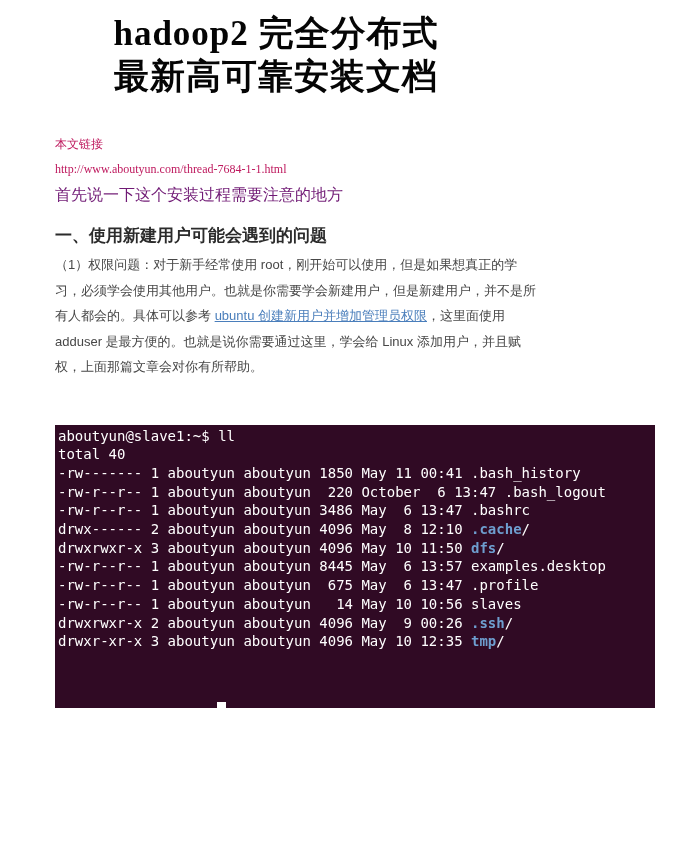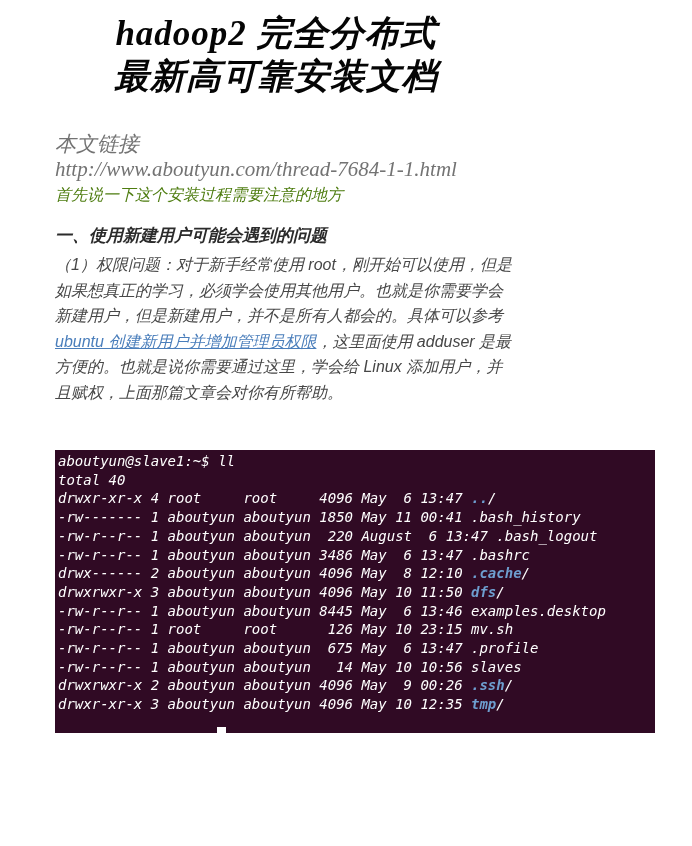--- a/index.html
+++ b/index.html
@@ -9,56 +9,55 @@
     width: 692px;
     height: 846px;
     overflow: hidden;
     font-family: "Liberation Sans", sans-serif;
   }
   .page {
     position: relative;
     width: 552px;
     height: 846px;
     background: #ffffff;
-    font-style: italic;
   }
   .doc-title {
     padding-top: 12px;
     text-align: center;
     font-family: "Liberation Serif", "DejaVu Serif", serif;
     font-weight: bold;
     font-size: 35px;
     line-height: 43px;
     color: #050505;
     letter-spacing: 1px;
   }
   .meta {
     margin: 34px 38px 0 55px;
   }
   .meta-label, .meta-url {
     font-family: "Liberation Serif", "DejaVu Serif", serif;
-    font-size: 21px;
+    font-size: 12px;
     line-height: 25px;
-    color: #737373;
+    color: #be185d;
   }
   .meta-note {
     font-size: 16px;
     line-height: 25px;
-    color: #4d7c0f;
+    color: #701a75;
   }
   .section-heading {
     margin: 17px 38px 4px 55px;
     font-size: 17px;
     font-weight: bold;
     color: #2b2b2b;
     line-height: 24px;
   }
   .para {
-    margin: 2px 40px 0 55px;
-    font-size: 16px;
+    margin: 2px 15px 0 55px;
+    font-size: 13px;
     line-height: 25.5px;
     color: #474747;
     text-align: left;
   }
   .para-2 {
     margin-top: 43px;
   }
   .link {
     color: var(--link, #4a7ebb);
     text-decoration: underline;
@@ -112,28 +111,26 @@
 
   <div class="section-heading">一、使用新建用户可能会遇到的问题</div>
 
   <div class="para"><span>（1）权限问题：对于新手经常使用 root，刚开始可以使用，但是如果想真正的学习，必须学会使用其他用户。也就是你需要学会新建用户，但是新建用户，并不是所有人都会的。具体可以参考 </span><span class="link">ubuntu 创建新用户并增加管理员权限</span><span>，这里面使用 adduser 是最方便的。也就是说你需要通过这里，学会给 Linux 添加用户，并且赋权，上面那篇文章会对你有所帮助。</span></div>
 
 
   <div class="terminal">
     <div>
         <div class="tline"><span>aboutyun@slave1:~$ ll</span></div>
         <div class="tline"><span>total 40</span></div>
-        <div class="tline"><span>drwxr-xr-x 4 root     root     4096 May  6 13:47 </span><span class="dir">..</span><span>/</span></div>
         <div class="tline"><span>-rw------- 1 aboutyun aboutyun 1850 May 11 00:41 .bash_history</span></div>
-        <div class="tline"><span>-rw-r--r-- 1 aboutyun aboutyun  220 August  6 13:47 .bash_logout</span></div>
+        <div class="tline"><span>-rw-r--r-- 1 aboutyun aboutyun  220 October  6 13:47 .bash_logout</span></div>
         <div class="tline"><span>-rw-r--r-- 1 aboutyun aboutyun 3486 May  6 13:47 .bashrc</span></div>
         <div class="tline"><span>drwx------ 2 aboutyun aboutyun 4096 May  8 12:10 </span><span class="dir">.cache</span><span>/</span></div>
         <div class="tline"><span>drwxrwxr-x 3 aboutyun aboutyun 4096 May 10 11:50 </span><span class="dir">dfs</span><span>/</span></div>
-        <div class="tline"><span>-rw-r--r-- 1 aboutyun aboutyun 8445 May  6 13:46 examples.desktop</span></div>
-        <div class="tline"><span>-rw-r--r-- 1 root     root      126 May 10 23:15 mv.sh</span></div>
+        <div class="tline"><span>-rw-r--r-- 1 aboutyun aboutyun 8445 May  6 13:57 examples.desktop</span></div>
         <div class="tline"><span>-rw-r--r-- 1 aboutyun aboutyun  675 May  6 13:47 .profile</span></div>
         <div class="tline"><span>-rw-r--r-- 1 aboutyun aboutyun   14 May 10 10:56 slaves</span></div>
         <div class="tline"><span>drwxrwxr-x 2 aboutyun aboutyun 4096 May  9 00:26 </span><span class="dir">.ssh</span><span>/</span></div>
         <div class="tline"><span>drwxr-xr-x 3 aboutyun aboutyun 4096 May 10 12:35 </span><span class="dir">tmp</span><span>/</span></div>
       </div>
     <div class="term-cursor"></div>
   </div>
 
 </div>
 

